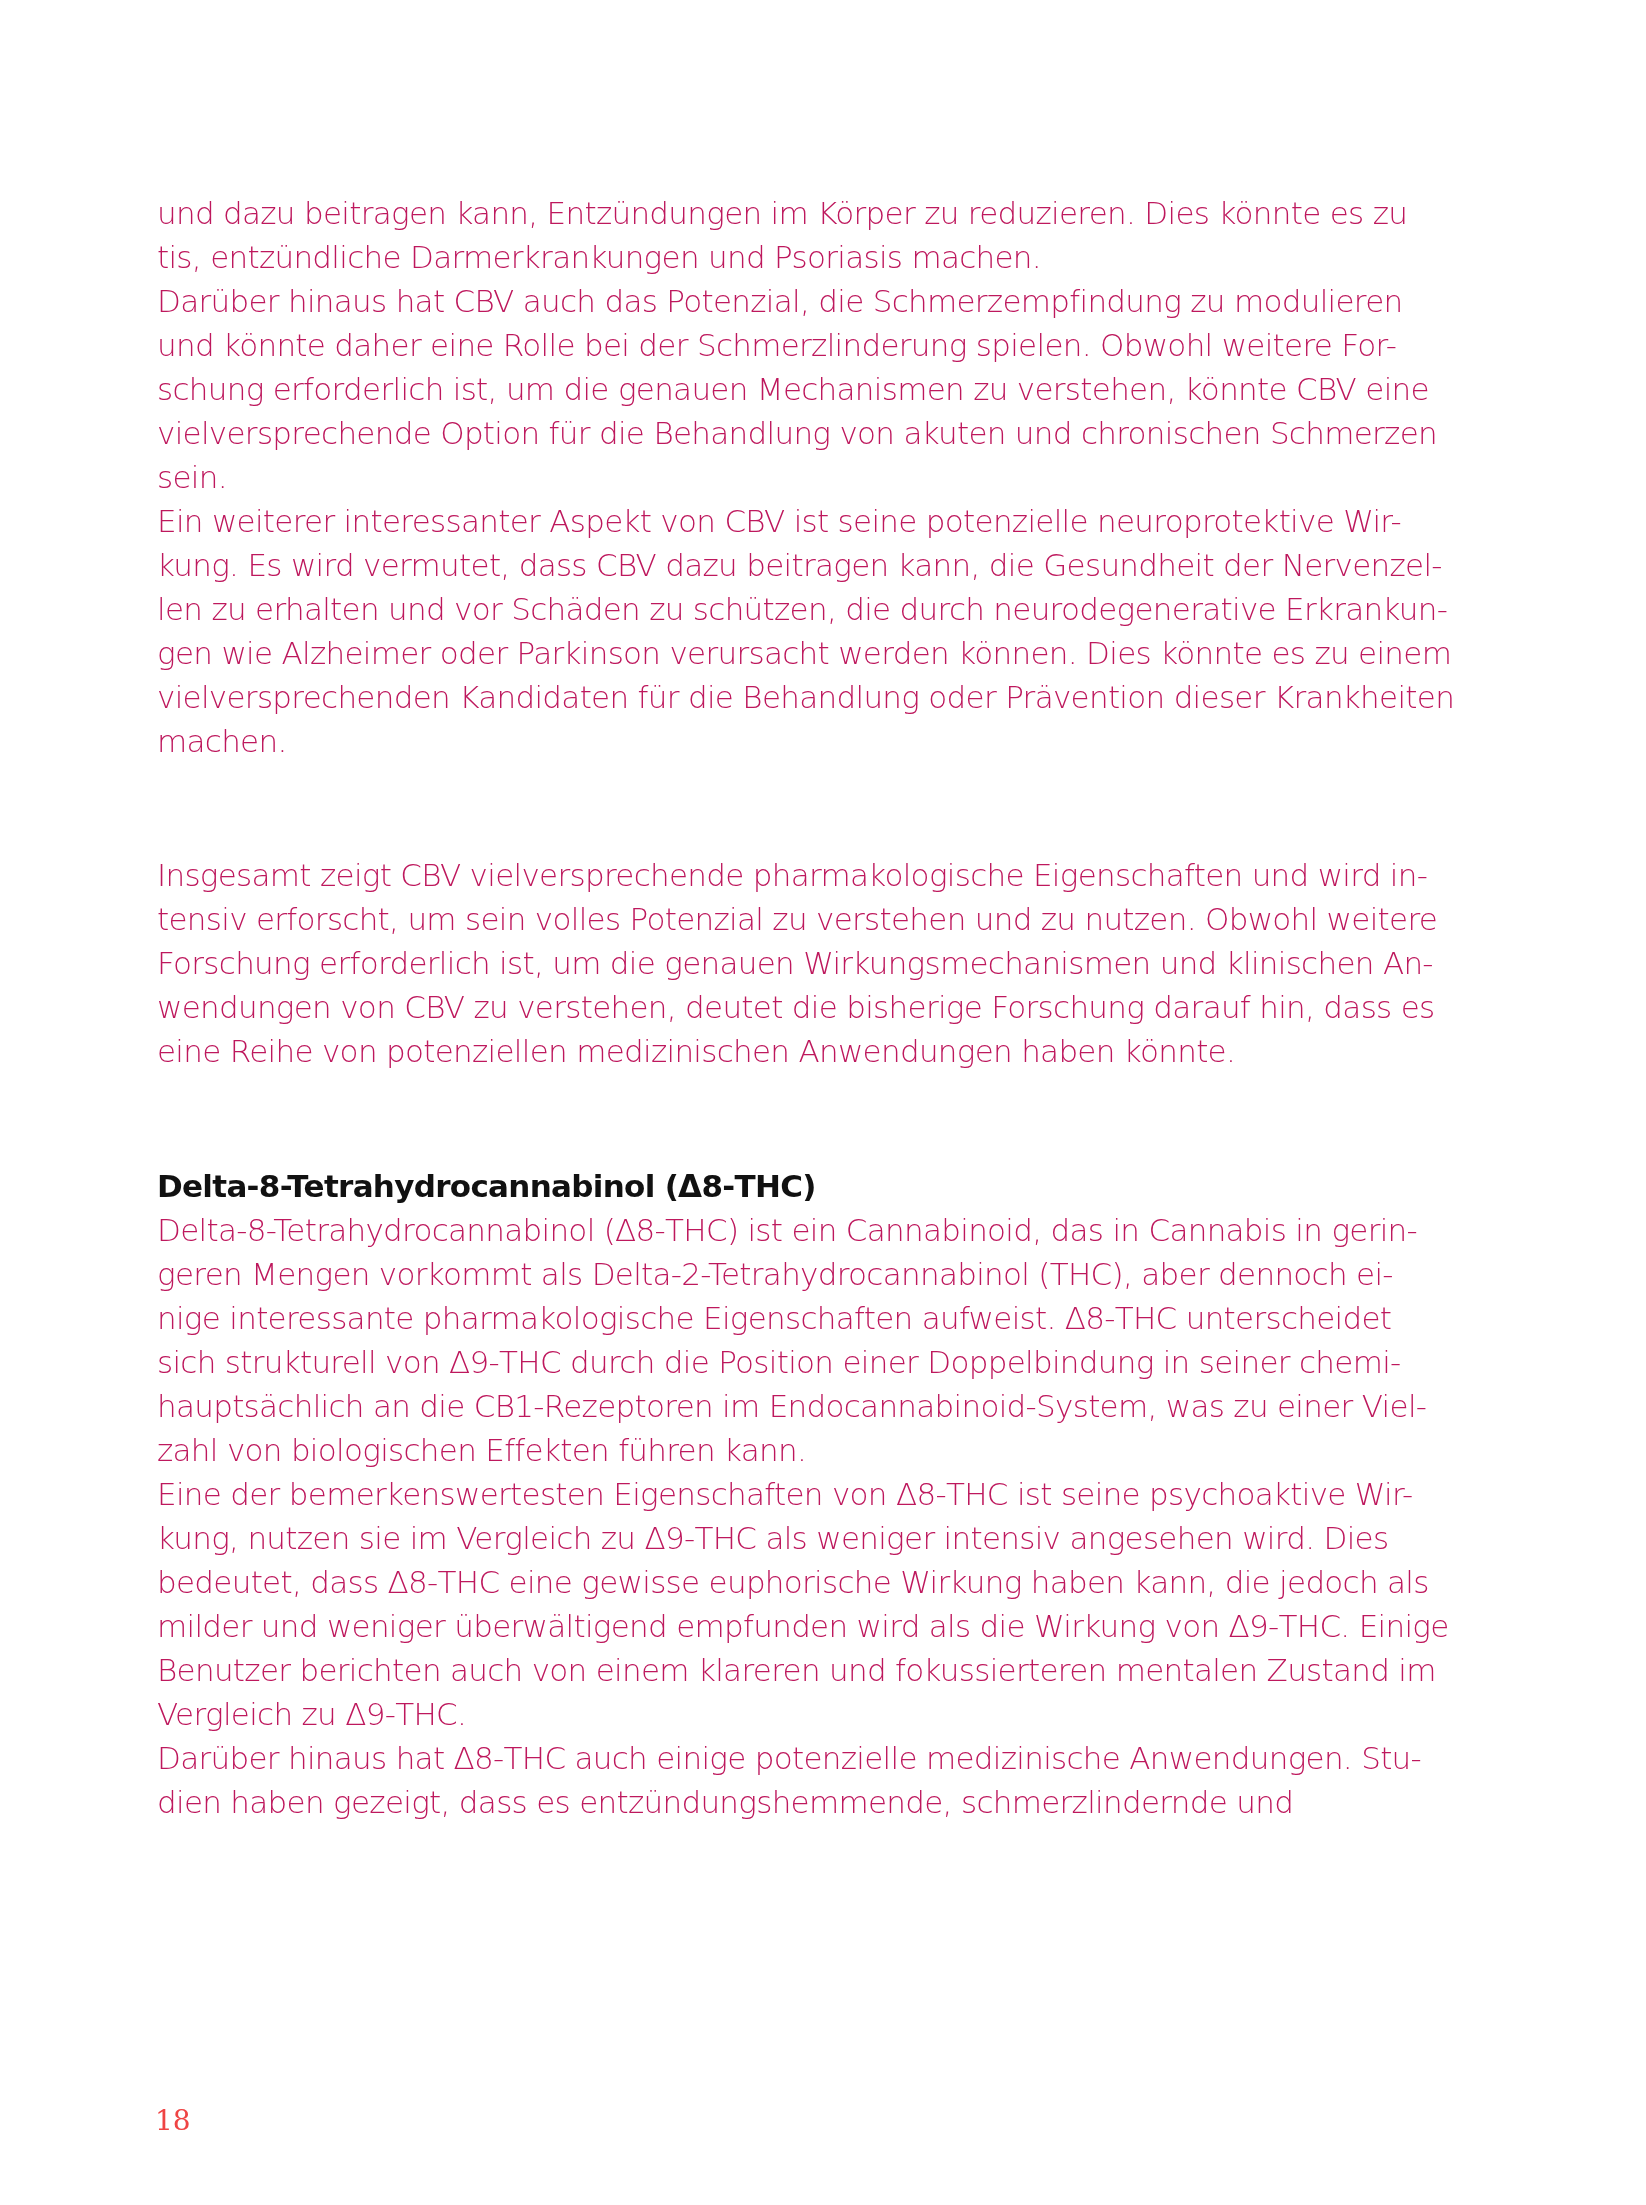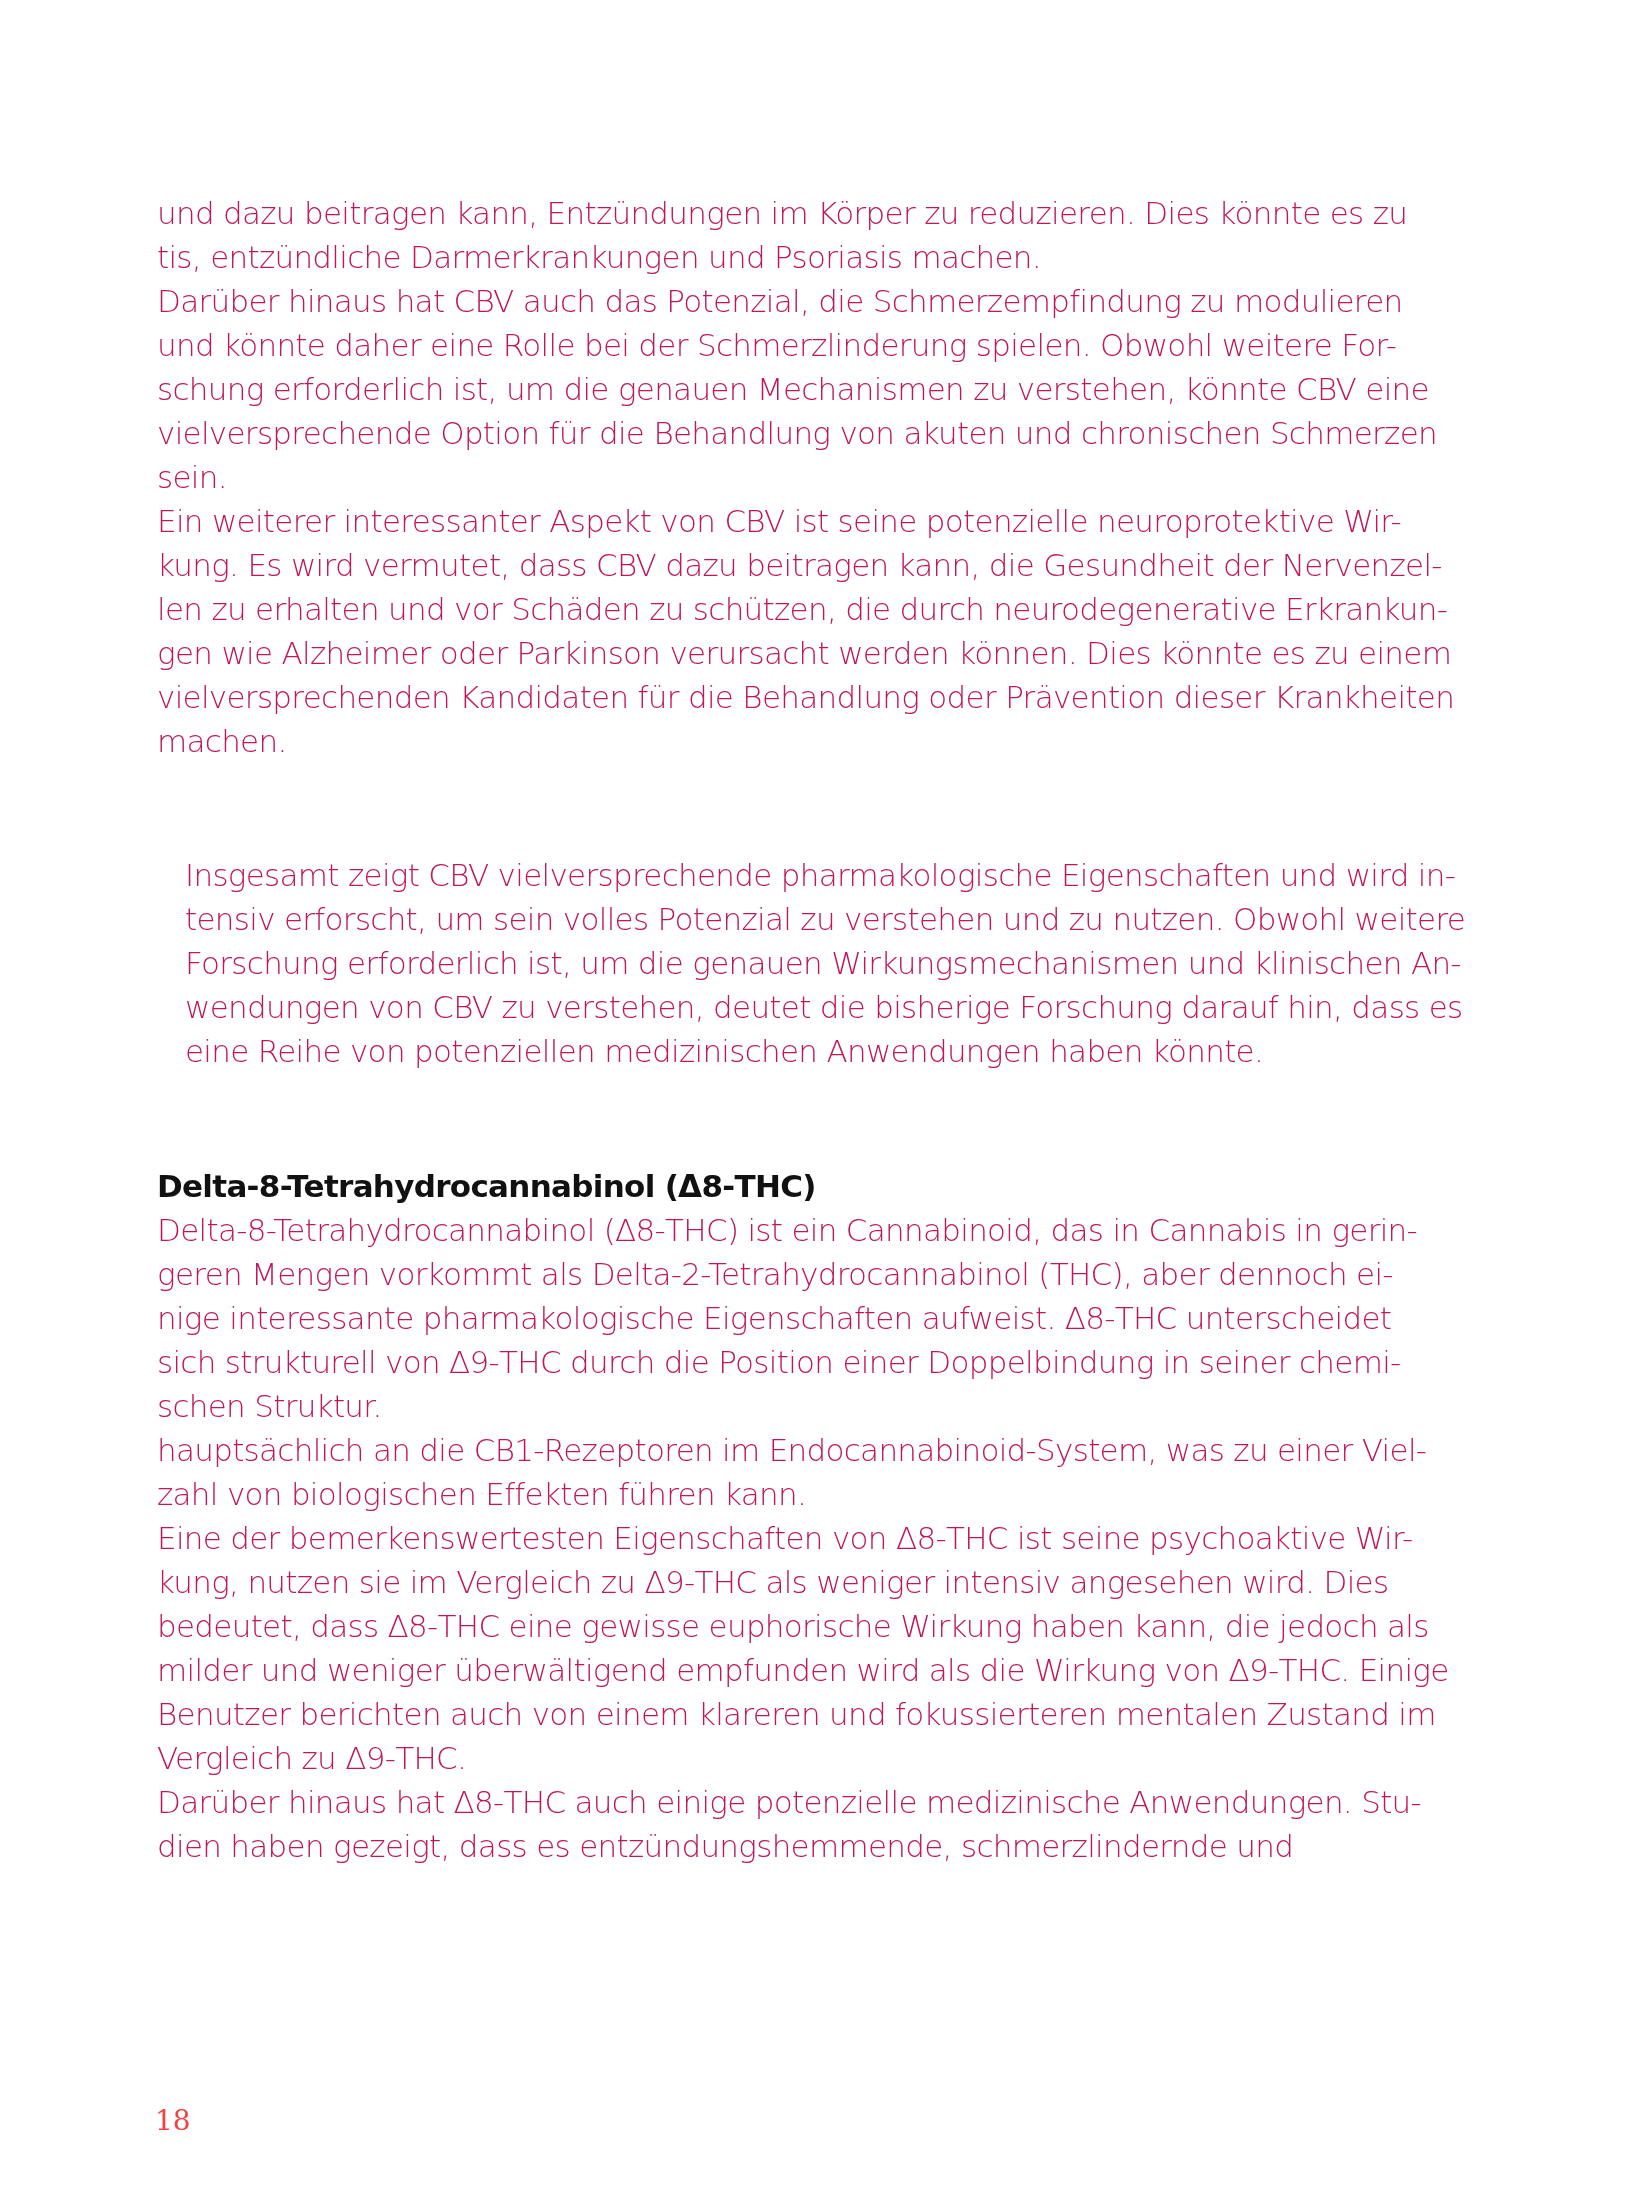--- a/index.html
+++ b/index.html
@@ -26,36 +26,35 @@
     <div class="line">vielversprechende Option für die Behandlung von akuten und chronischen Schmerzen</div>
     <div class="line">sein.</div>
     <div class="line">Ein weiterer interessanter Aspekt von CBV ist seine potenzielle neuroprotektive Wir-</div>
     <div class="line">kung. Es wird vermutet, dass CBV dazu beitragen kann, die Gesundheit der Nervenzel-</div>
     <div class="line">len zu erhalten und vor Schäden zu schützen, die durch neurodegenerative Erkrankun-</div>
     <div class="line">gen wie Alzheimer oder Parkinson verursacht werden können. Dies könnte es zu einem</div>
     <div class="line">vielversprechenden Kandidaten für die Behandlung oder Prävention dieser Krankheiten</div>
     <div class="line">machen.</div>
   </div>
 
-  <div class="textblock" style="top:853px;margin-left:28px;">
+  <div class="textblock" style="top:853px;">
     <div class="line">Insgesamt zeigt CBV vielversprechende pharmakologische Eigenschaften und wird in-</div>
     <div class="line">tensiv erforscht, um sein volles Potenzial zu verstehen und zu nutzen. Obwohl weitere</div>
     <div class="line">Forschung erforderlich ist, um die genauen Wirkungsmechanismen und klinischen An-</div>
     <div class="line">wendungen von CBV zu verstehen, deutet die bisherige Forschung darauf hin, dass es</div>
     <div class="line">eine Reihe von potenziellen medizinischen Anwendungen haben könnte.</div>
   </div>
 
   <div class="heading" style="top:1164px;">Delta-8-Tetrahydrocannabinol (Δ8-THC)</div>
 
   <div class="textblock" style="top:1208px;">
     <div class="line">Delta-8-Tetrahydrocannabinol (Δ8-THC) ist ein Cannabinoid, das in Cannabis in gerin-</div>
     <div class="line">geren Mengen vorkommt als Delta-2-Tetrahydrocannabinol (THC), aber dennoch ei-</div>
     <div class="line">nige interessante pharmakologische Eigenschaften aufweist. Δ8-THC unterscheidet</div>
     <div class="line">sich strukturell von Δ9-THC durch die Position einer Doppelbindung in seiner chemi-</div>
-    <div class="line">schen Struktur.</div>
     <div class="line">hauptsächlich an die CB1-Rezeptoren im Endocannabinoid-System, was zu einer Viel-</div>
     <div class="line">zahl von biologischen Effekten führen kann.</div>
     <div class="line">Eine der bemerkenswertesten Eigenschaften von Δ8-THC ist seine psychoaktive Wir-</div>
     <div class="line">kung, nutzen sie im Vergleich zu Δ9-THC als weniger intensiv angesehen wird. Dies</div>
     <div class="line">bedeutet, dass Δ8-THC eine gewisse euphorische Wirkung haben kann, die jedoch als</div>
     <div class="line">milder und weniger überwältigend empfunden wird als die Wirkung von Δ9-THC. Einige</div>
     <div class="line">Benutzer berichten auch von einem klareren und fokussierteren mentalen Zustand im</div>
     <div class="line">Vergleich zu Δ9-THC.</div>
     <div class="line">Darüber hinaus hat Δ8-THC auch einige potenzielle medizinische Anwendungen. Stu-</div>
     <div class="line">dien haben gezeigt, dass es entzündungshemmende, schmerzlindernde und</div>

